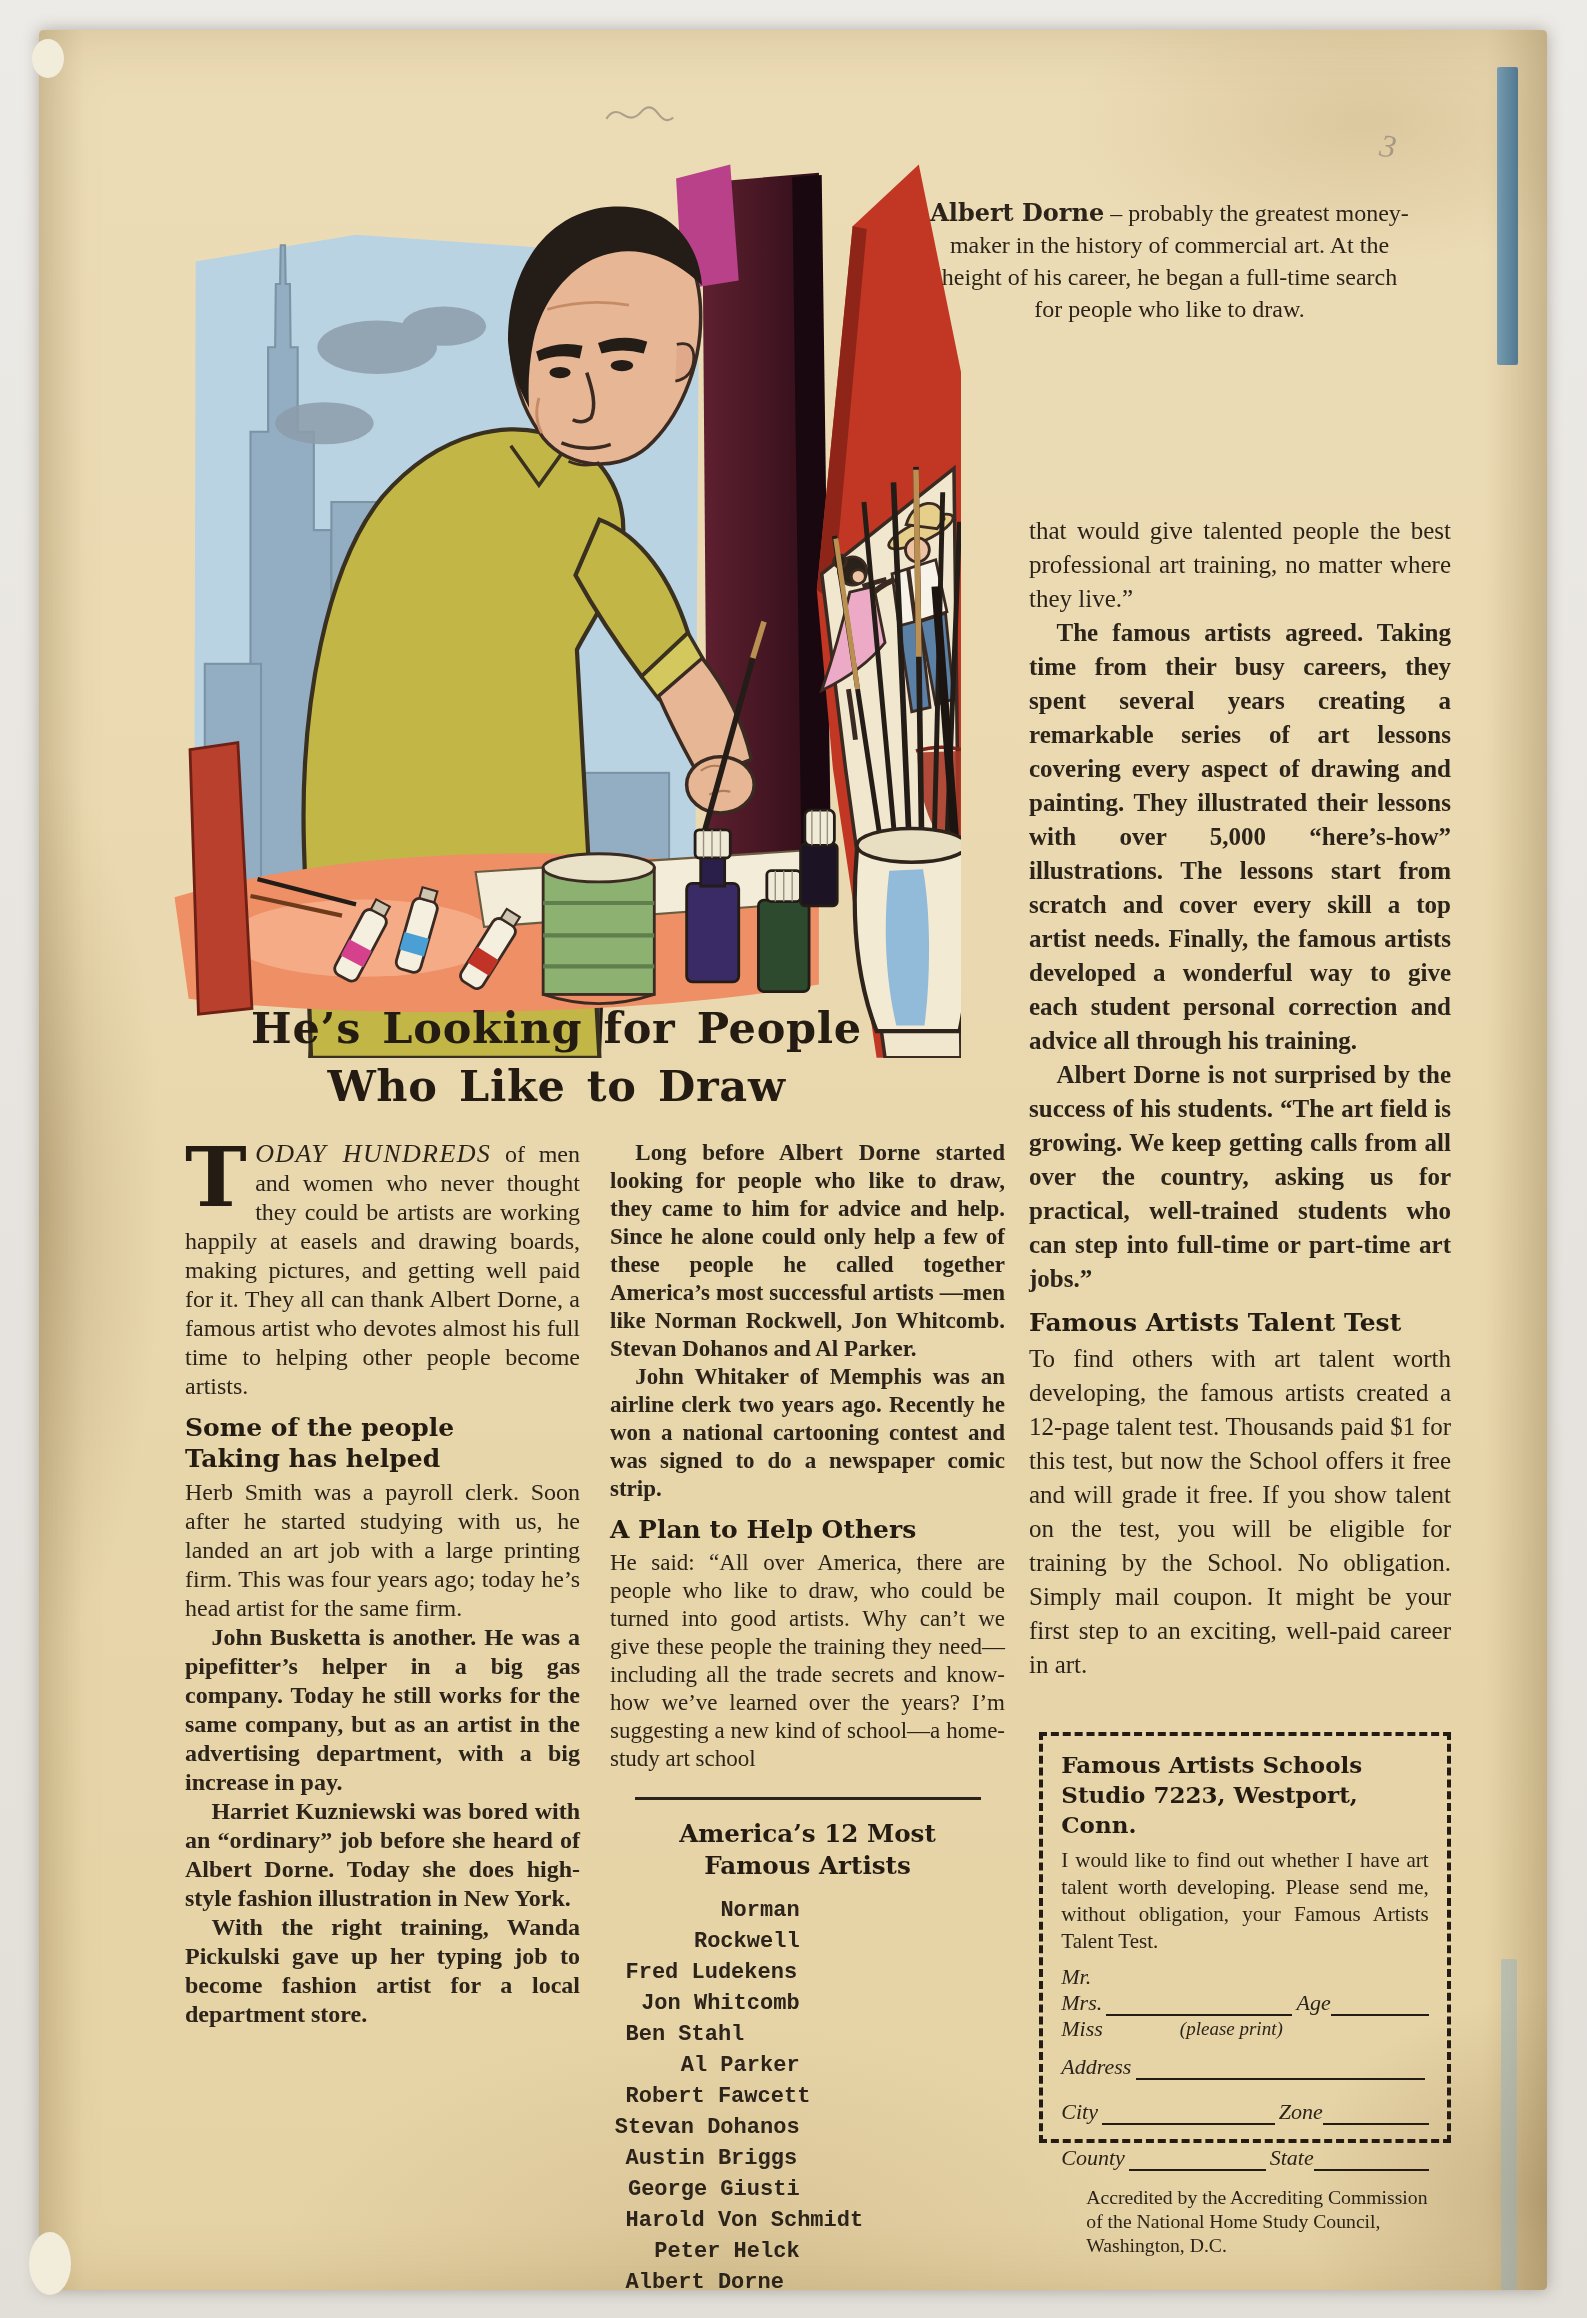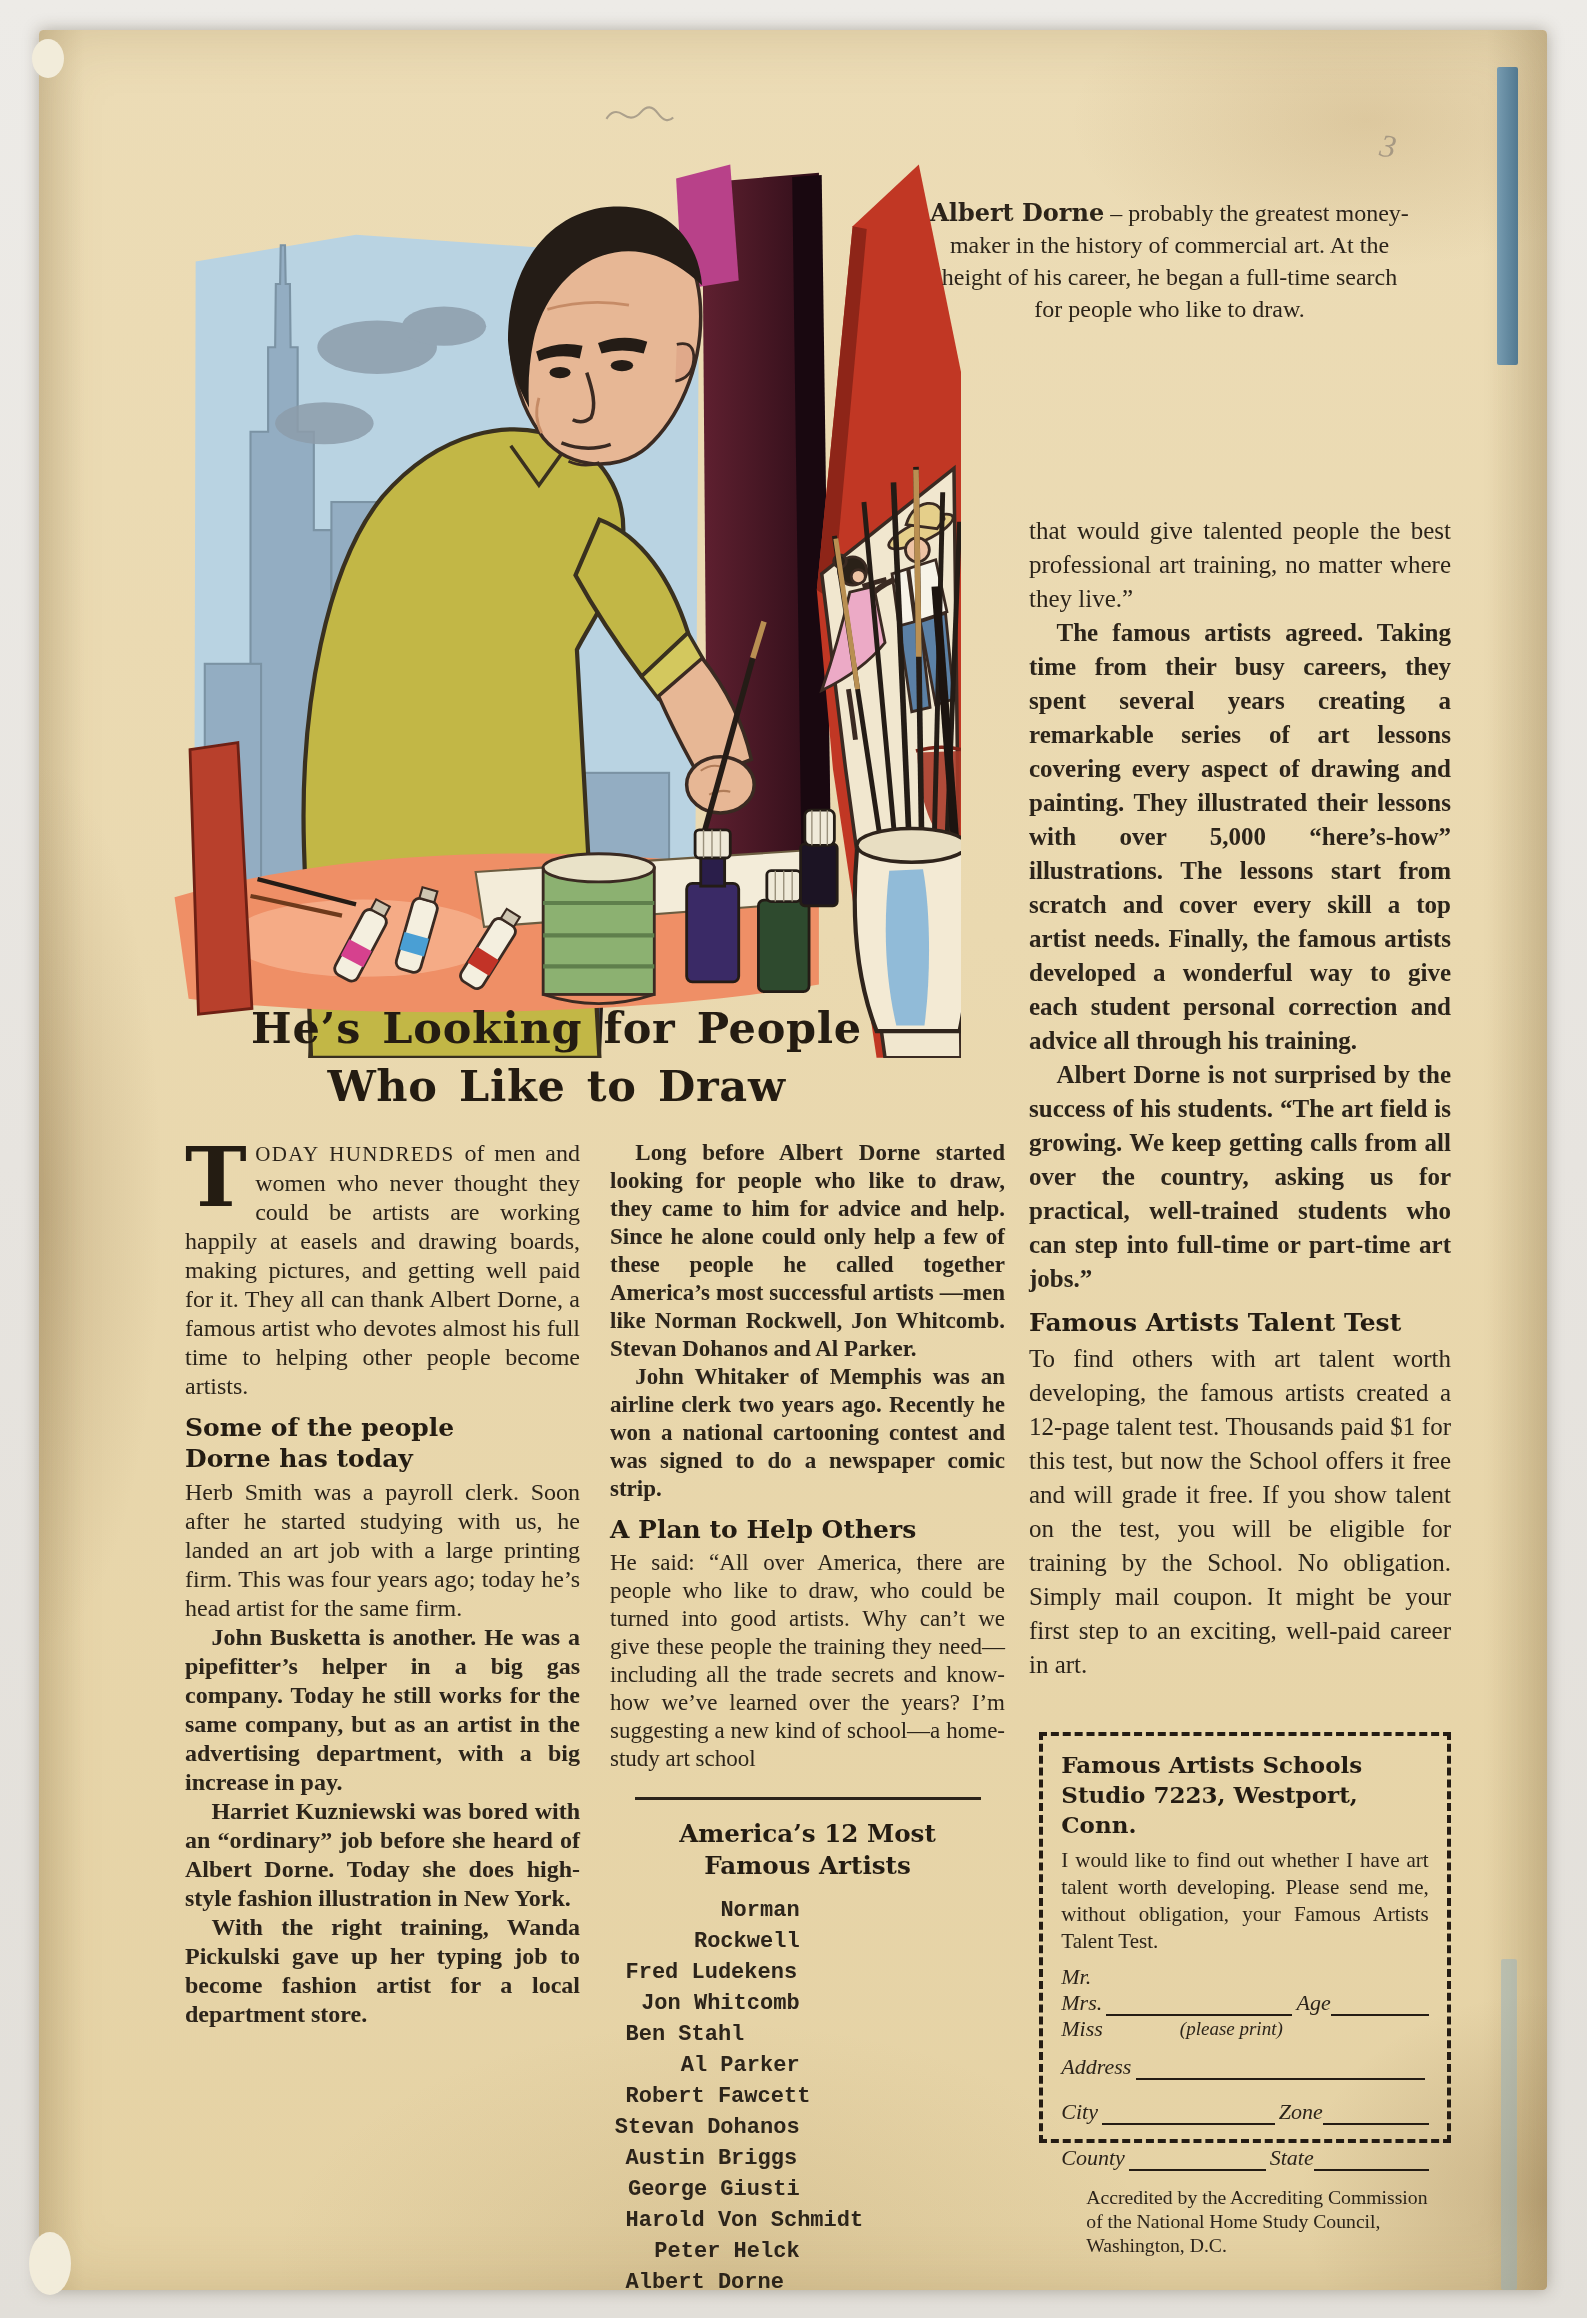--- a/index.html
+++ b/index.html
@@ -26,21 +26,21 @@
   .col{position:absolute;text-align:justify;}
   .col p{margin:0;}
   .col-left{left:146px;top:1109px;width:395px;font-size:24px;line-height:29px;}
   .col-mid{left:571px;top:1109px;width:395px;font-size:23px;line-height:28px;}
   .col-right{left:990px;top:484px;width:422px;font-size:25px;line-height:34px;}
   .indent{text-indent:1.1em;font-weight:bold;}
   .subhead{font-family:"DejaVu Serif",serif;font-weight:bold;font-size:25px;
     line-height:31px;text-align:left;margin:11.3px 0 4.2px 0;color:#241c12;}
   .dropcap{float:left;font-family:"DejaVu Serif",serif;font-weight:bold;
     font-size:83px;line-height:62px;padding:7px 8.4px 0 0;color:#241c12;}
-  .smallcaps{font-size:21px;letter-spacing:1.4px;}
+  .smallcaps{font-size:26px;letter-spacing:1.4px;font-style:italic;}
   
   .fa-rule{height:2.8px;background:#2c241a;width:346px;margin:24px auto 18.3px auto;}
   .fa-title{font-family:"DejaVu Serif",serif;font-weight:bold;font-size:24.6px;
     line-height:32px;text-align:center;color:#241c12;margin-bottom:12.7px;}
   .fa-row{display:flex;font-family:Liberation Mono, monospace;font-weight:bold;
     font-size:22px;line-height:31px;flex-direction:column;}
   .fa-row .l{width:48%;text-align:right;}
   .fa-row .r{margin-left:15.5px;text-align:left;flex:1;}
   
   .coupon{position:absolute;left:1000px;top:1702px;width:412px;height:411px;
@@ -228,21 +228,21 @@
 
     <div class="headline">
       <div>He’s Looking for People</div>
       <div>Who Like to Draw</div>
     </div>
 
     <div class="col col-left">
       <p><span class="dropcap">T</span><span class="smallcaps">ODAY HUNDREDS</span><span> of men and women who never thought they could be artists are working happily at easels and drawing boards, making pictures, and getting well paid for it. They all can thank Albert Dorne, a famous artist who devotes almost his full time to helping other people become artists.</span></p>
       <div class="subhead">
         <div>Some of the people</div>
-        <div>Dorne has today</div>
+        <div>Taking has helped</div>
       </div>
       <p>Herb Smith was a payroll clerk. Soon after he started studying with us, he landed an art job with a large printing firm. This was four years ago; today he’s head artist for the same firm.</p>
       <p class="indent">John Busketta is another. He was a pipefitter’s helper in a big gas company. Today he still works for the same company, but as an artist in the advertising department, with a big increase in pay.</p>
       <p class="indent">Harriet Kuzniewski was bored with an “ordinary” job before she heard of Albert Dorne. Today she does high-style fashion illustration in New York.</p>
       <p class="indent">With the right training, Wanda Pickulski gave up her typing job to become fashion artist for a local department store.</p>
     </div>
 
     <div class="col col-mid">
       <p class="indent">Long before Albert Dorne started looking for people who like to draw, they came to him for advice and help. Since he alone could only help a few of these people he called together America’s most successful artists —men like Norman Rockwell, Jon Whitcomb. Stevan Dohanos and Al Parker.</p>
       <p class="indent">John Whitaker of Memphis was an airline clerk two years ago. Recently he won a national cartooning contest and was signed to do a newspaper comic strip.</p>

